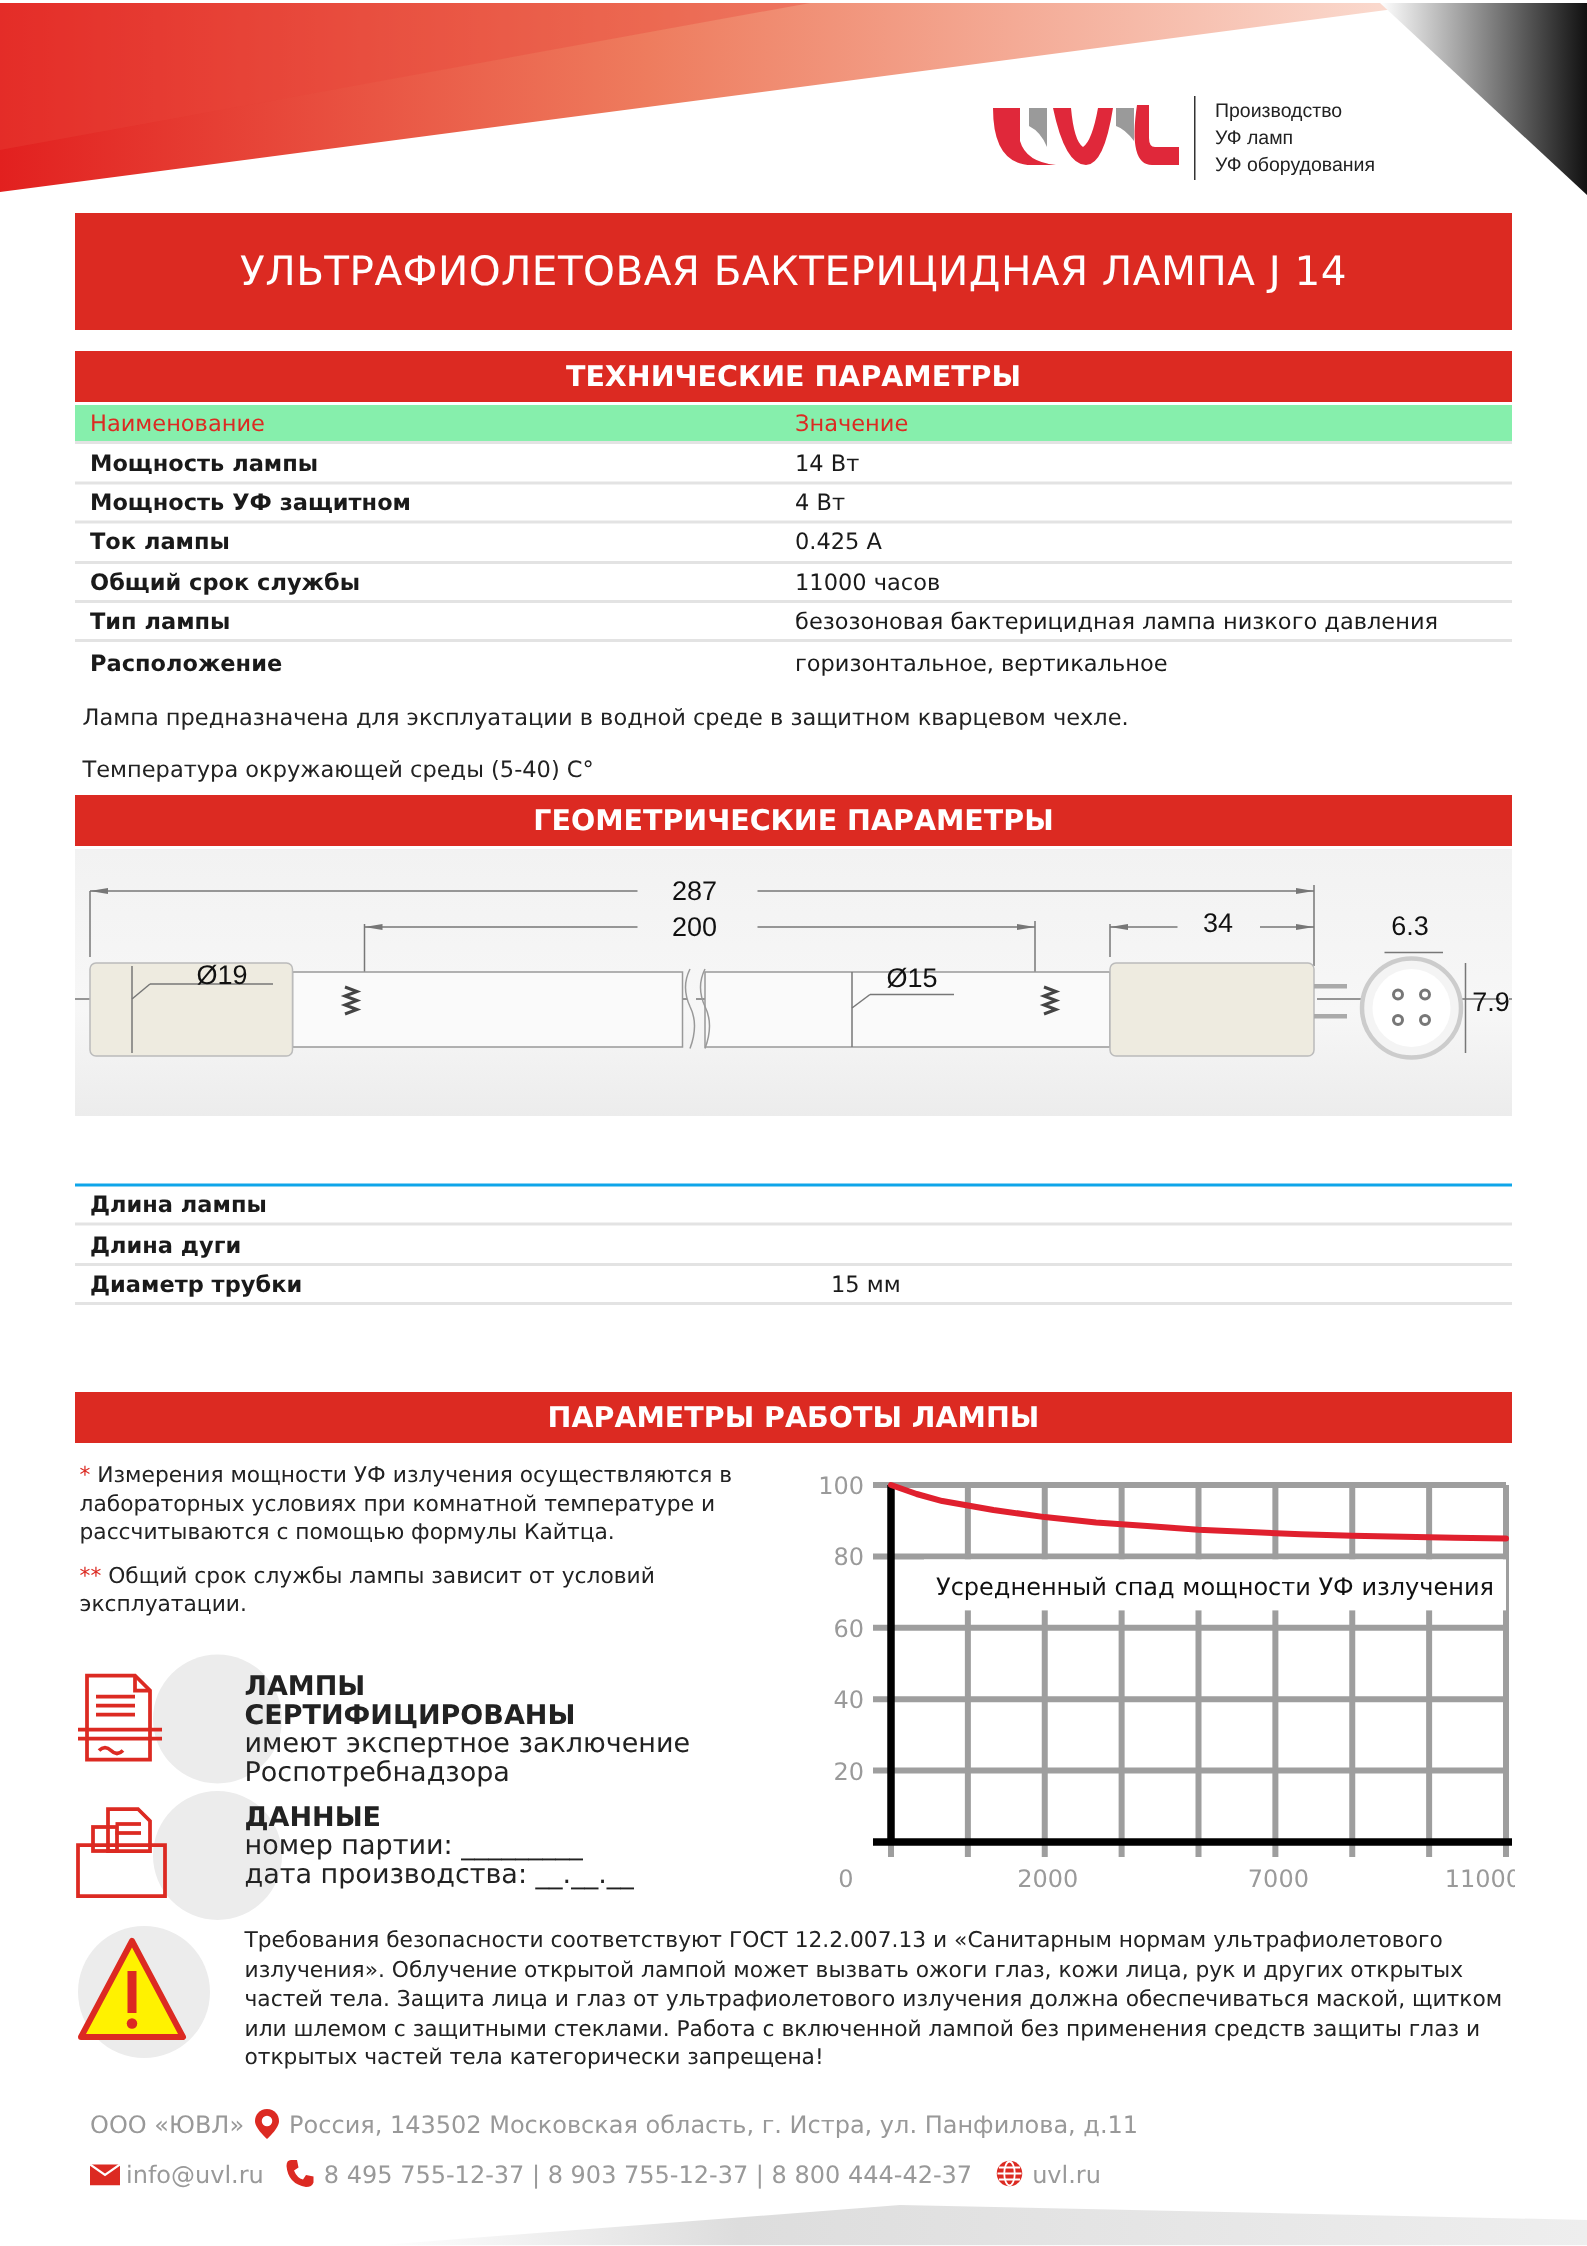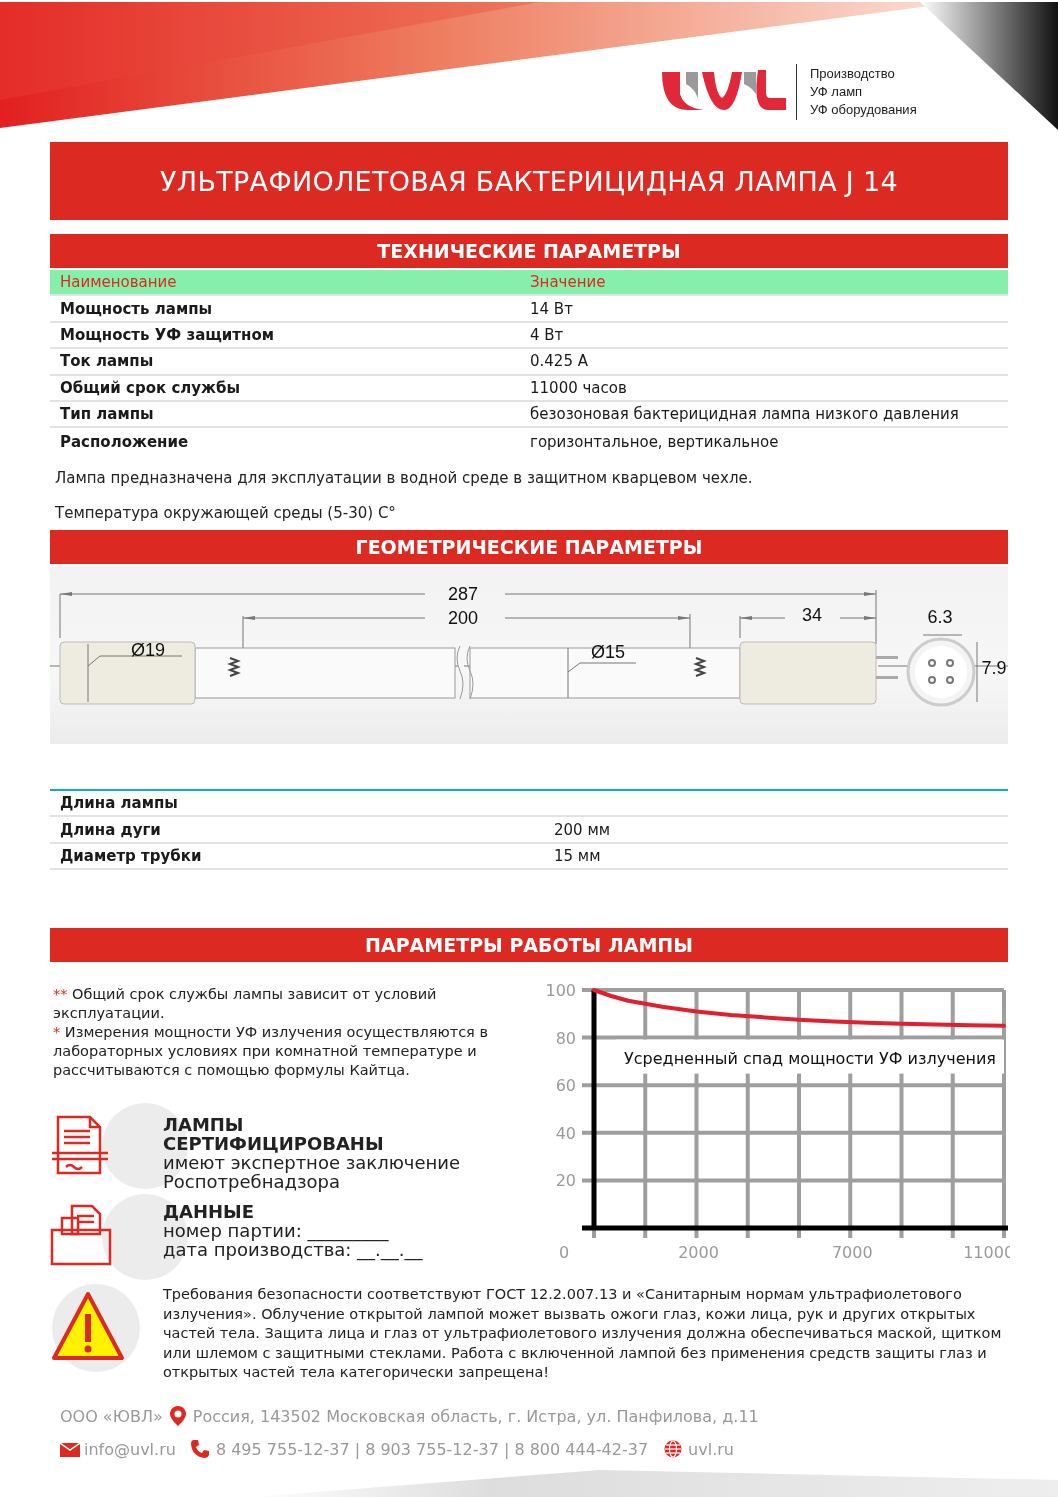--- a/index.html
+++ b/index.html
@@ -104,21 +104,21 @@
   <div class="row">
     <div class="k bold">Тип лампы</div>
     <div class="v">безозоновая бактерицидная лампа низкого давления</div>
   </div>
   <div class="row" style="border-bottom:none;">
     <div class="k bold">Расположение</div>
     <div class="v">горизонтальное, вертикальное</div>
   </div>
 </div>
 <div class="note" style="top:469px;">Лампа предназначена для эксплуатации в водной среде в защитном кварцевом чехле.</div>
-<div class="note" style="top:504px;">Температура окружающей среды (5-30) С°</div>
+<div class="note" style="top:504px;">Температура окружающей среды (5-40) С°</div>
 
 <div class="sec-bar" style="top:530px;">ГЕОМЕТРИЧЕСКИЕ ПАРАМЕТРЫ</div>
 <div class="drawing">
   <svg width="958" height="178" viewBox="0 0 958 178">
     <g stroke="#777" stroke-width="1" fill="none">
 
       <line x1="10" y1="28" x2="10" y2="72"></line>
       <line x1="10" y1="28" x2="375" y2="28"></line>
       <line x1="455" y1="28" x2="826" y2="28"></line>
       <line x1="826" y1="24" x2="826" y2="78"></line>
@@ -186,33 +186,32 @@
     </g>
   </svg>
 </div>
 
 <div class="tbl tbl2" style="top:789px; border-top:2px solid #0ea5e9;">
   <div class="row">
     <div class="k bold">Длина лампы</div>
   </div>
   <div class="row">
     <div class="k bold">Длина дуги</div>
-    <div class="v">200  мм</div>
   </div>
   <div class="row">
     <div class="k bold">Диаметр трубки</div>
     <div class="v">15  мм</div>
   </div>
 </div>
 
 <div class="sec-bar" style="top:928px;">ПАРАМЕТРЫ РАБОТЫ ЛАМПЫ</div>
 
 <div class="left-notes">
+  <p><span class="star">*</span><span> Измерения мощности УФ излучения осуществляются в  лабораторных условиях при комнатной температуре и  рассчитываются с помощью формулы Кайтца.</span></p>
   <p style="margin-top:10px;"><span class="star">**</span><span> Общий срок службы лампы зависит от условий эксплуатации.</span></p>
-  <p><span class="star">*</span><span> Измерения мощности УФ излучения осуществляются в  лабораторных условиях при комнатной температуре и  рассчитываются с помощью формулы Кайтца.</span></p>
 </div>
 
 <div class="info-block" style="top:1103px;">
   <div class="info-circle"></div>
   <svg class="info-icon" viewBox="0 0 80 70">
     <g stroke="#dc2a22" stroke-width="2.5" fill="none">
       <path d="M8,6 L40,6 L50,16 L50,62 L8,62 Z"></path>
       <path d="M40,6 L40,16 L50,16"></path>
       <line x1="14" y1="20" x2="40" y2="20"></line>
         <line x1="14" y1="26" x2="40" y2="26"></line>

